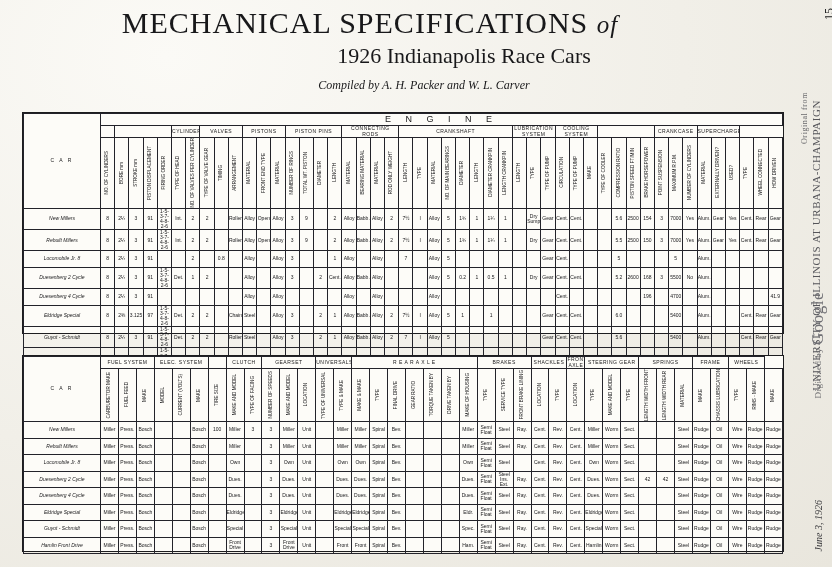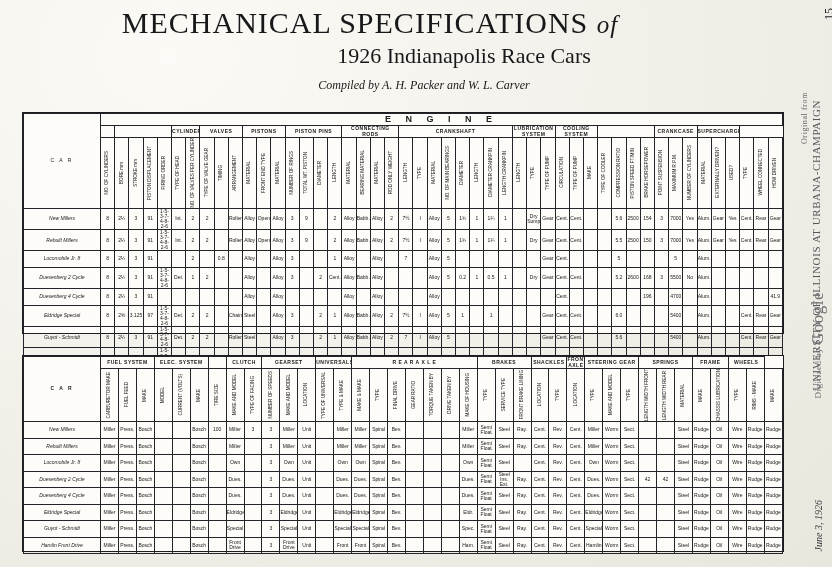--- a/index.html
+++ b/index.html
@@ -77,21 +77,21 @@
   .vhead span{
     display:block;
     writing-mode:vertical-rl;
     transform:rotate(180deg);
     white-space:nowrap;
     margin:0 auto;
     line-height:1;
     font-size:4.6px;
   }
   .grouphead{
-    height:11px;font-size:6px;letter-spacing:.5px;font-weight:bold;
+    height:11px;font-size:6px;letter-spacing:.5px;font-weight:normal;
     font-family:"Liberation Sans",sans-serif;
   }
   .grouphead.big{font-size:9px;letter-spacing:6px;}
   .carcell{
     width:76px;font-family:"Liberation Serif",serif;
     font-size:8.2px;font-style:italic;text-align:left;padding-left:3px;
     white-space:nowrap;
   }
   .carhead{
     font-size:13px;font-style:normal;letter-spacing:2px;text-align:center;

